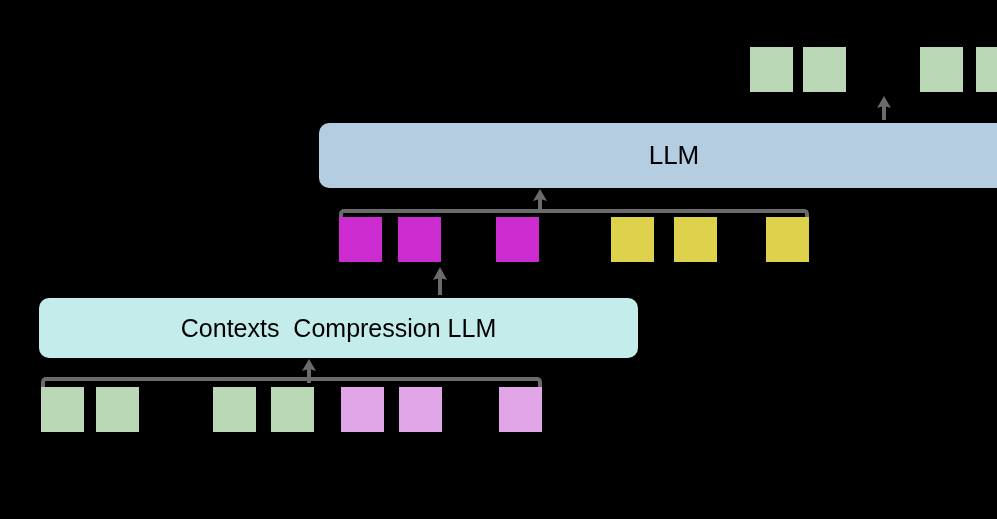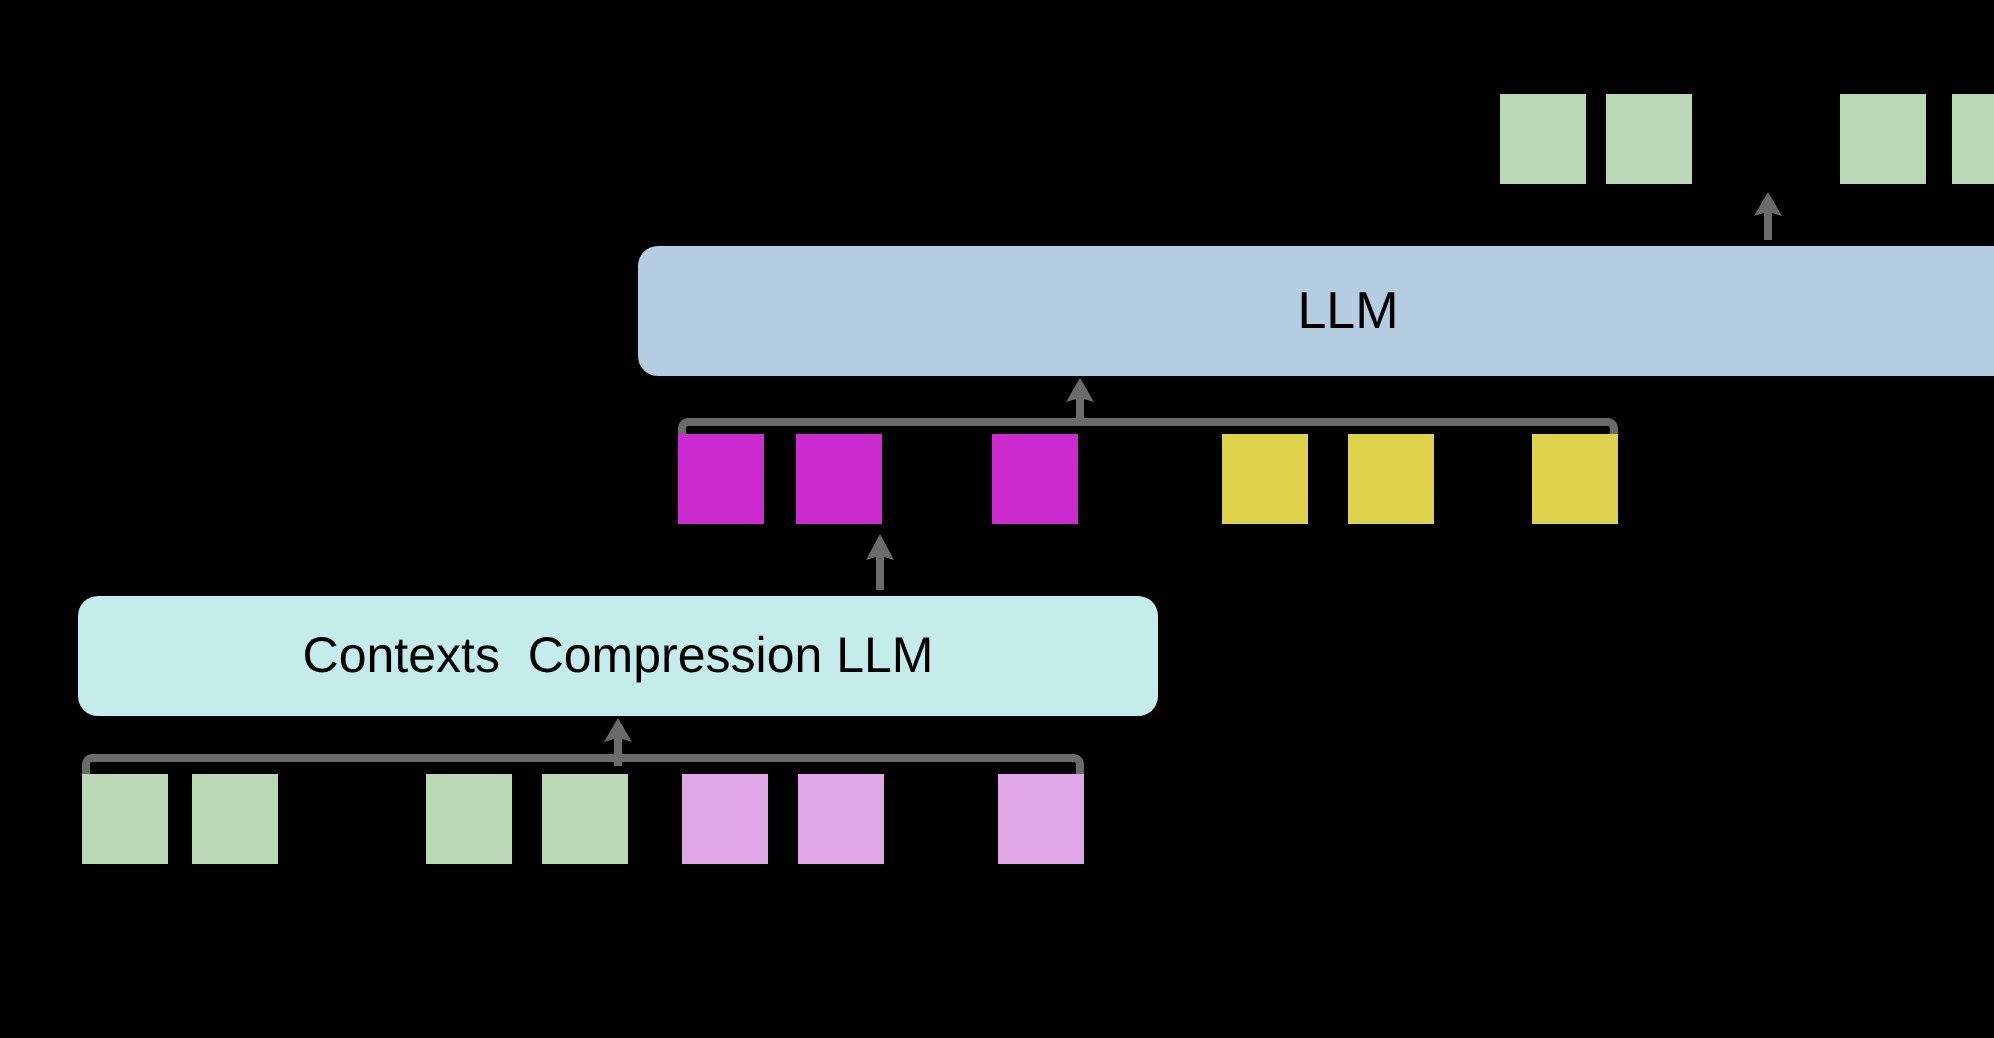--- a/index.html
+++ b/index.html
@@ -88,21 +88,21 @@
     <div class="token" style="left: 638px; top: 217px; width: 43px; height: 45px; background: rgb(222, 210, 76);"></div>
     <div class="token" style="left: 730px; top: 217px; width: 43px; height: 45px; background: rgb(222, 210, 76);"></div>
   </div>
 
   <div class="arrow" style="left: 396px; top: 267px;">
     <svg viewBox="0 0 16 28" width="16" height="28" aria-hidden="true">
       <path d="M8 0 L15 13 L10 11.5 L10 28 L6 28 L6 11.5 L1 13 Z" fill="#6b6b6b"></path>
     </svg>
   </div>
 
-  <div class="module" style="left: 3px; top: 298px; width: 540px; height: 60px; background: rgb(195, 236, 234); color: rgb(0, 0, 0); font-size: 25px;">
+  <div class="module" style="left: 3px; top: 298px; width: 599px; height: 60px; background: rgb(195, 236, 234); color: rgb(0, 0, 0); font-size: 25px;">
     <span class="module-label">Contexts  Compression LLM</span>
   </div>
 
   <div class="arrow" style="left: 265px; top: 359px;">
     <svg viewBox="0 0 16 24" width="16" height="24" aria-hidden="true">
       <path d="M8 0 L15 12 L10 10.5 L10 24 L6 24 L6 10.5 L1 12 Z" fill="#6b6b6b"></path>
     </svg>
   </div>
 
   <div class="bracket" style="left: 5px; top: 377px; width: 501px; height: 12px; border-color: rgb(107, 107, 107);"></div>

